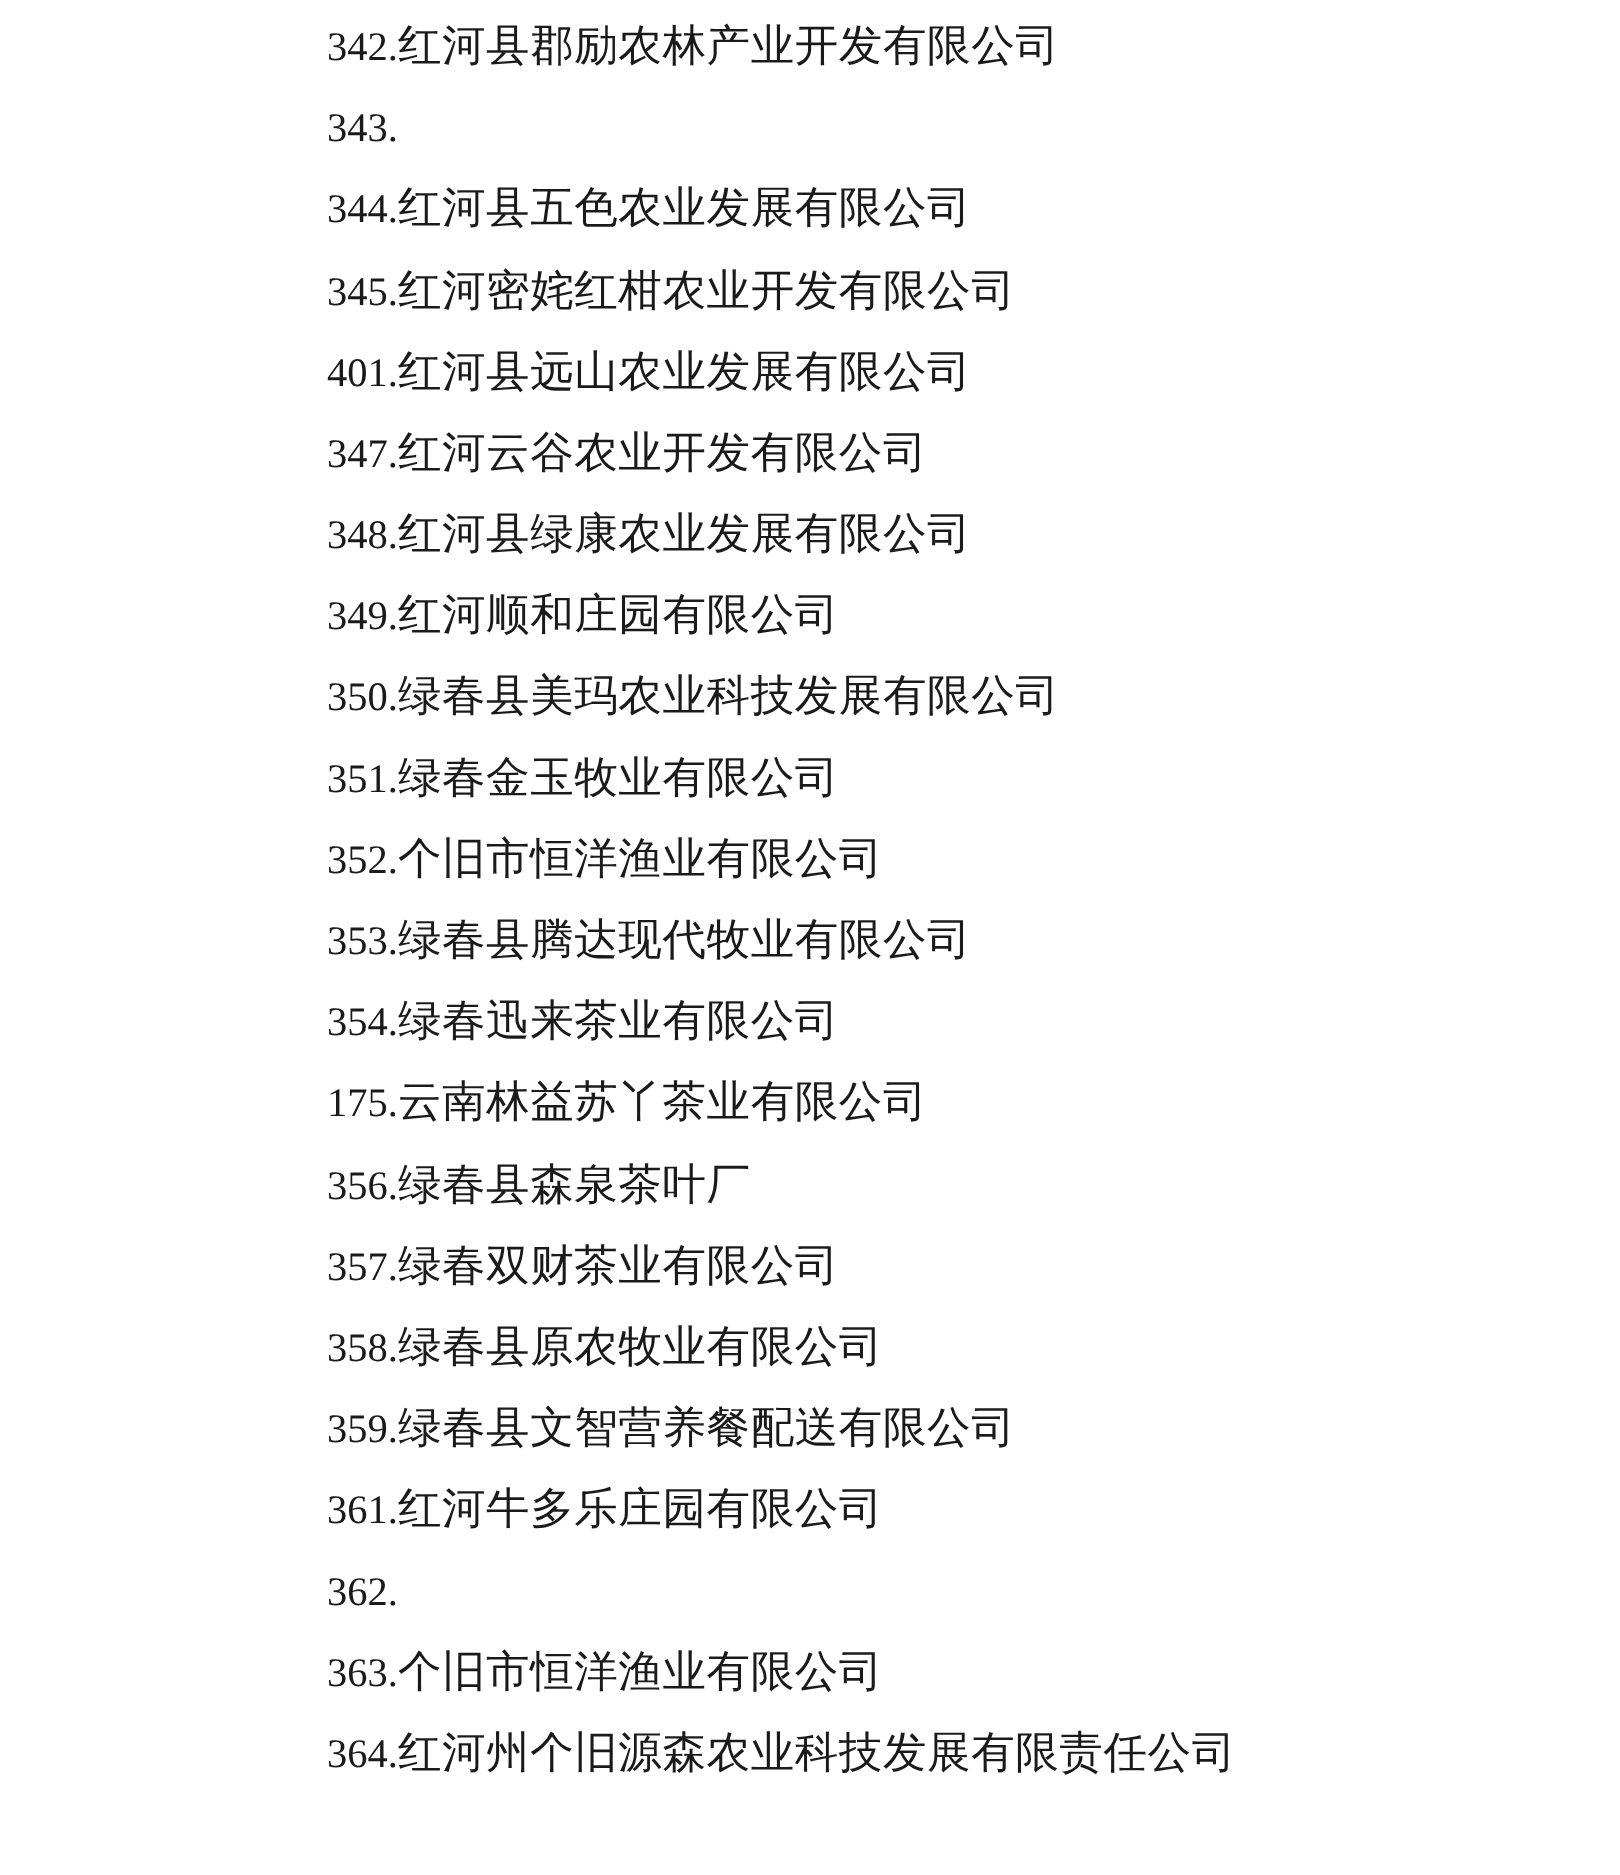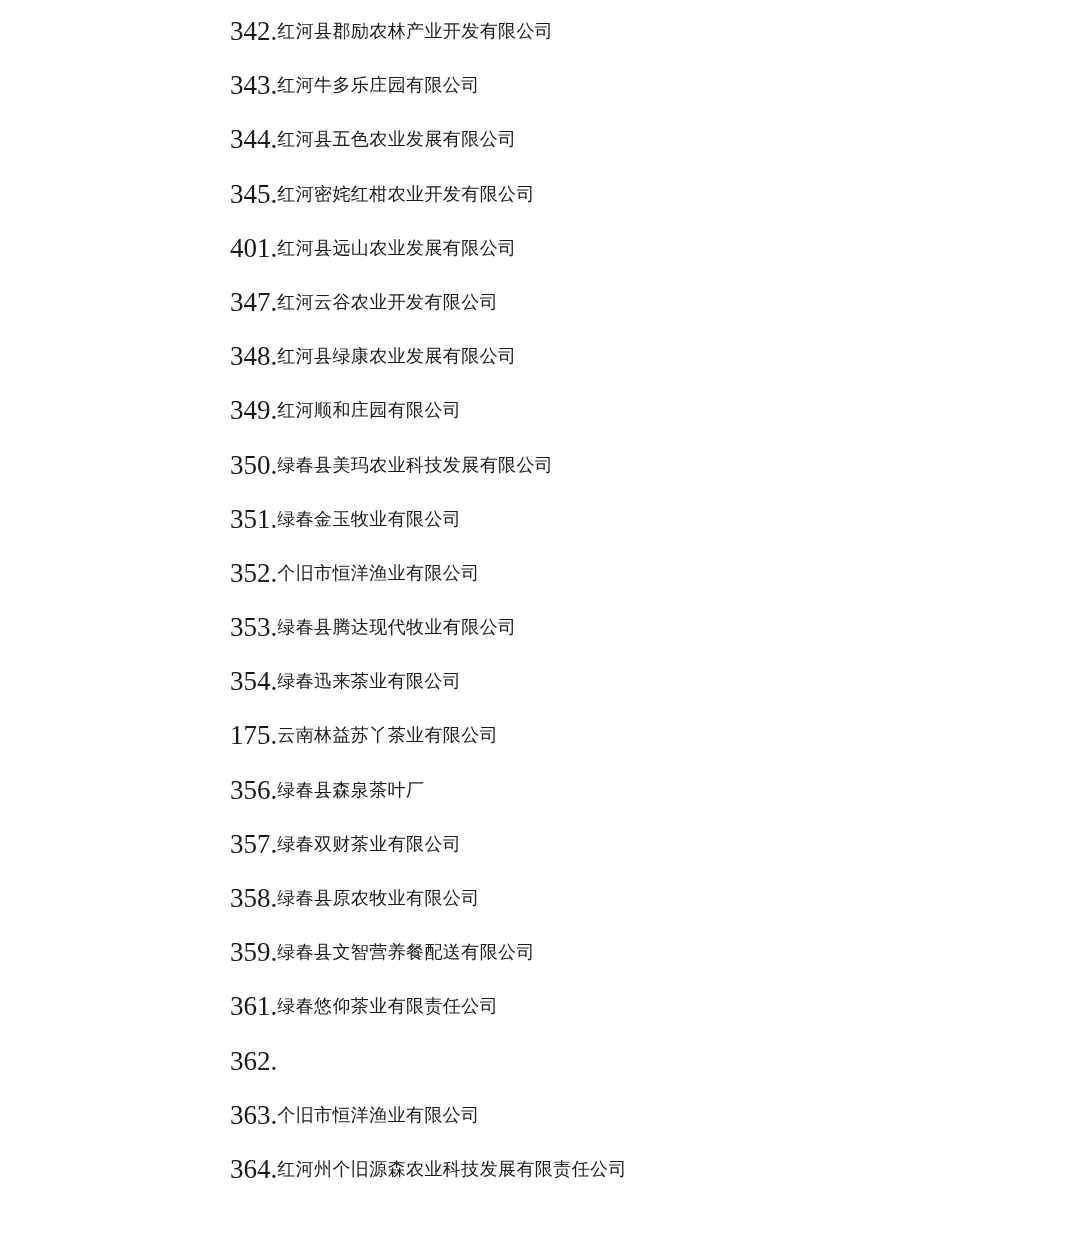--- a/index.html
+++ b/index.html
@@ -21,49 +21,47 @@
     padding: 4px 40px 0 218px;
     position: relative;
   }
   .entry-list {
     list-style: none;
     margin: 0;
     padding: 0;
   }
   .entry {
     display: flex;
-    align-items: flex-start;
+    align-items: flex-end;
     height: 54.2px;
     line-height: 54.2px;
     white-space: nowrap;
-    margin-left: 12px;
   }
   .entry-num {
     font-size: 27px;
     letter-spacing: 0px;
     font-family: "Liberation Serif", "DejaVu Serif", serif;
   }
   .entry-name {
-    font-size: 18px;
+    font-size: 29px;
     font-family: "Liberation Serif", "DejaVu Serif", serif;
     letter-spacing: 0.4px;
   }
 </style>
 </head>
 <body>
 
 <div class="page">
   <ol class="entry-list">
       <li class="entry">
         <span class="entry-num">342.</span>
         <span class="entry-name">红河县郡励农林产业开发有限公司</span>
       </li>
       <li class="entry">
         <span class="entry-num">343.</span>
-        <span class="entry-name">红河牛多乐庄园有限公司</span>
       </li>
       <li class="entry">
         <span class="entry-num">344.</span>
         <span class="entry-name">红河县五色农业发展有限公司</span>
       </li>
       <li class="entry">
         <span class="entry-num">345.</span>
         <span class="entry-name">红河密姹红柑农业开发有限公司</span>
       </li>
       <li class="entry">
@@ -117,21 +115,21 @@
       <li class="entry">
         <span class="entry-num">358.</span>
         <span class="entry-name">绿春县原农牧业有限公司</span>
       </li>
       <li class="entry">
         <span class="entry-num">359.</span>
         <span class="entry-name">绿春县文智营养餐配送有限公司</span>
       </li>
       <li class="entry">
         <span class="entry-num">361.</span>
-        <span class="entry-name">绿春悠仰茶业有限责任公司</span>
+        <span class="entry-name">红河牛多乐庄园有限公司</span>
       </li>
       <li class="entry">
         <span class="entry-num">362.</span>
       </li>
       <li class="entry">
         <span class="entry-num">363.</span>
         <span class="entry-name">个旧市恒洋渔业有限公司</span>
       </li>
       <li class="entry">
         <span class="entry-num">364.</span>

